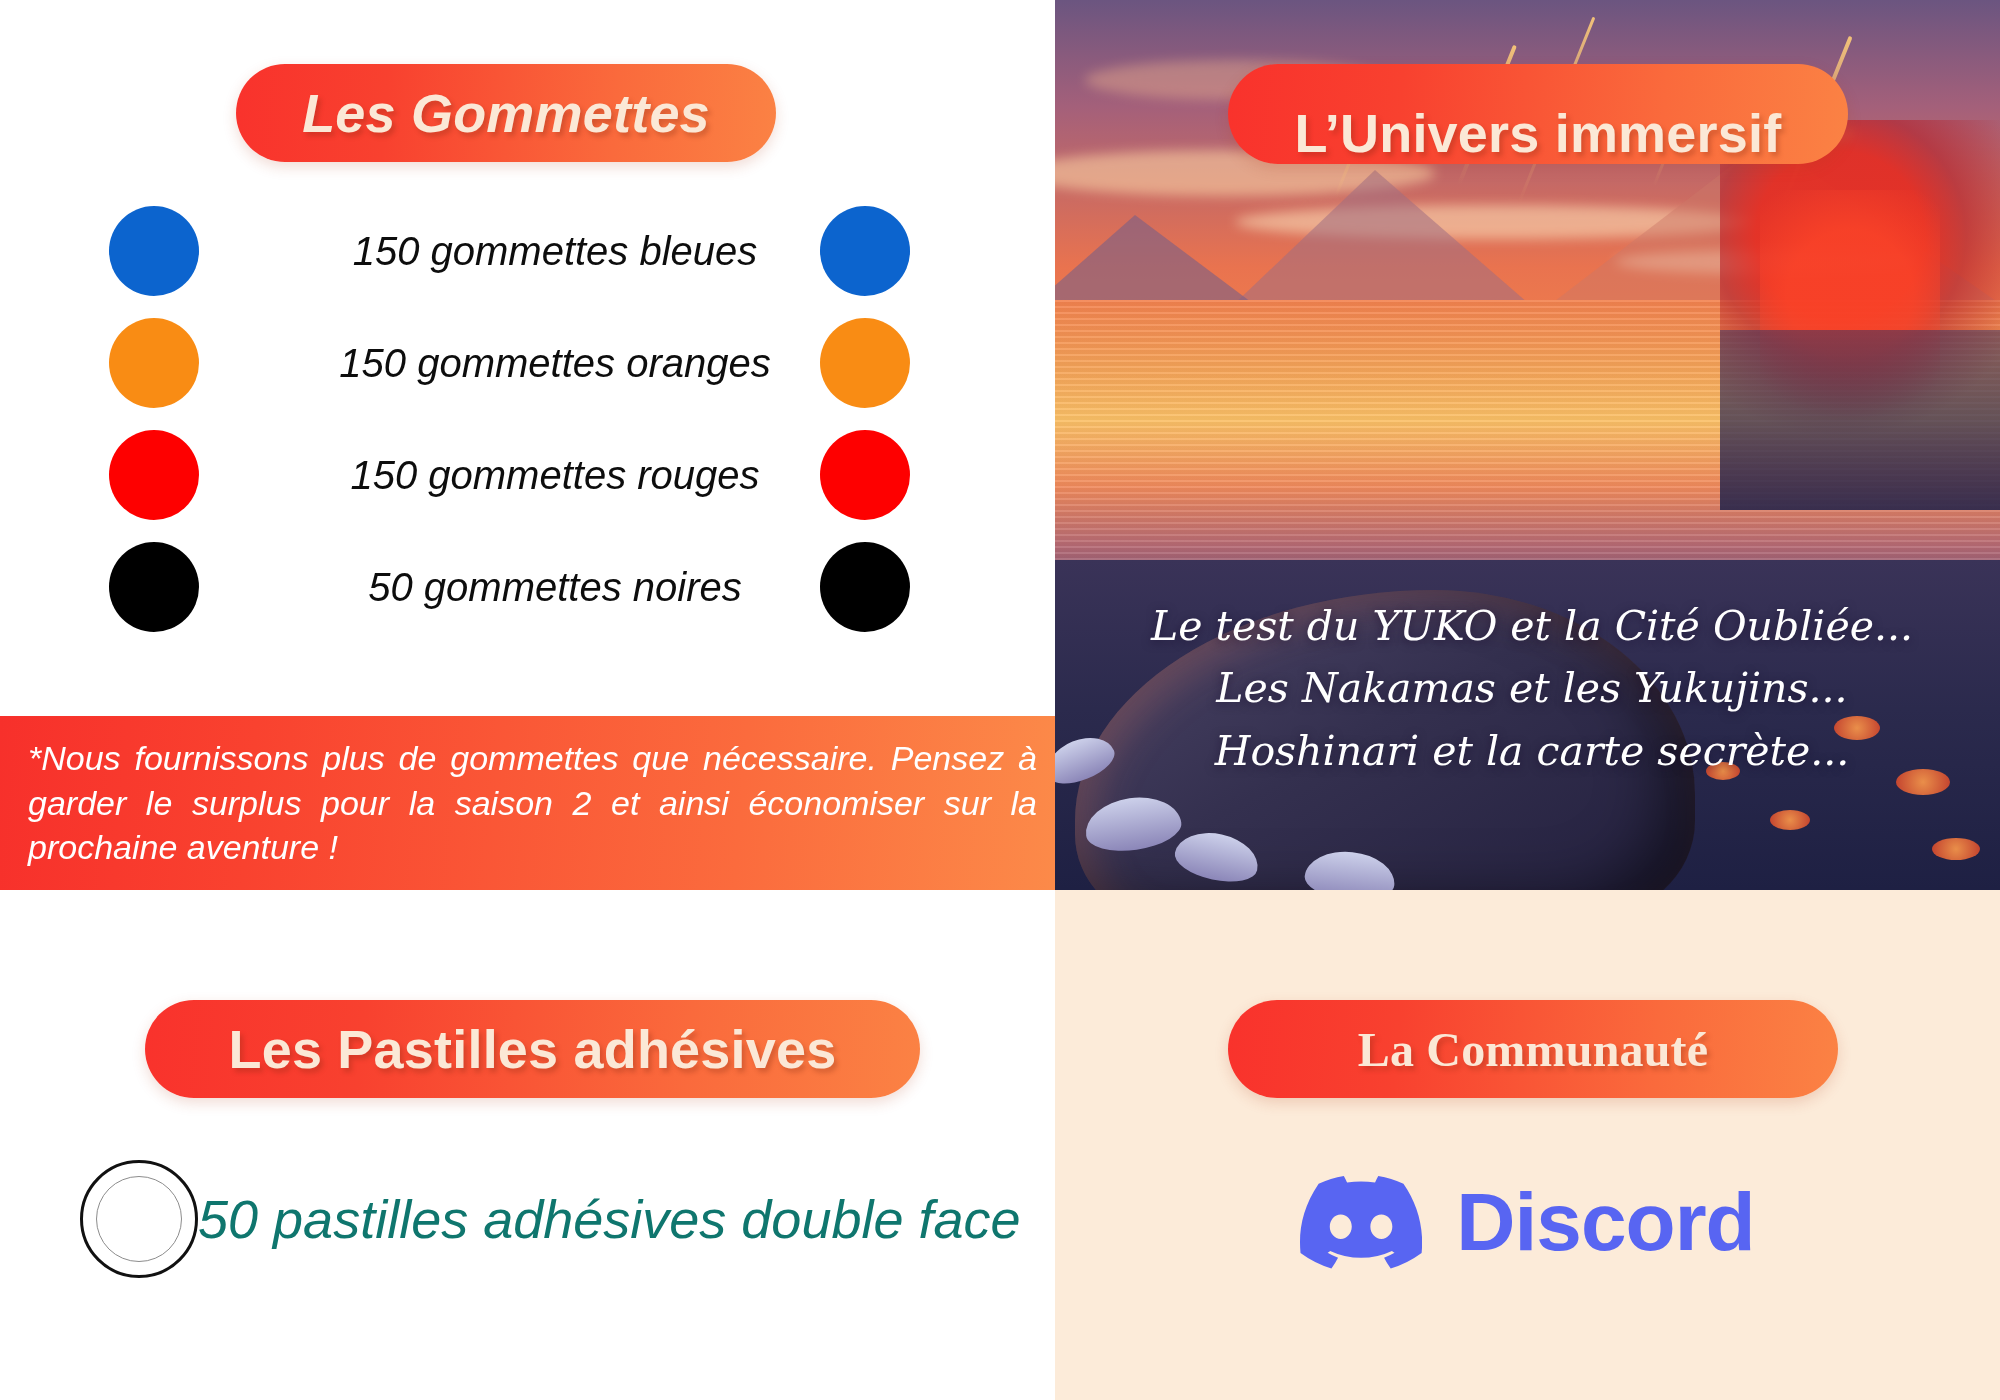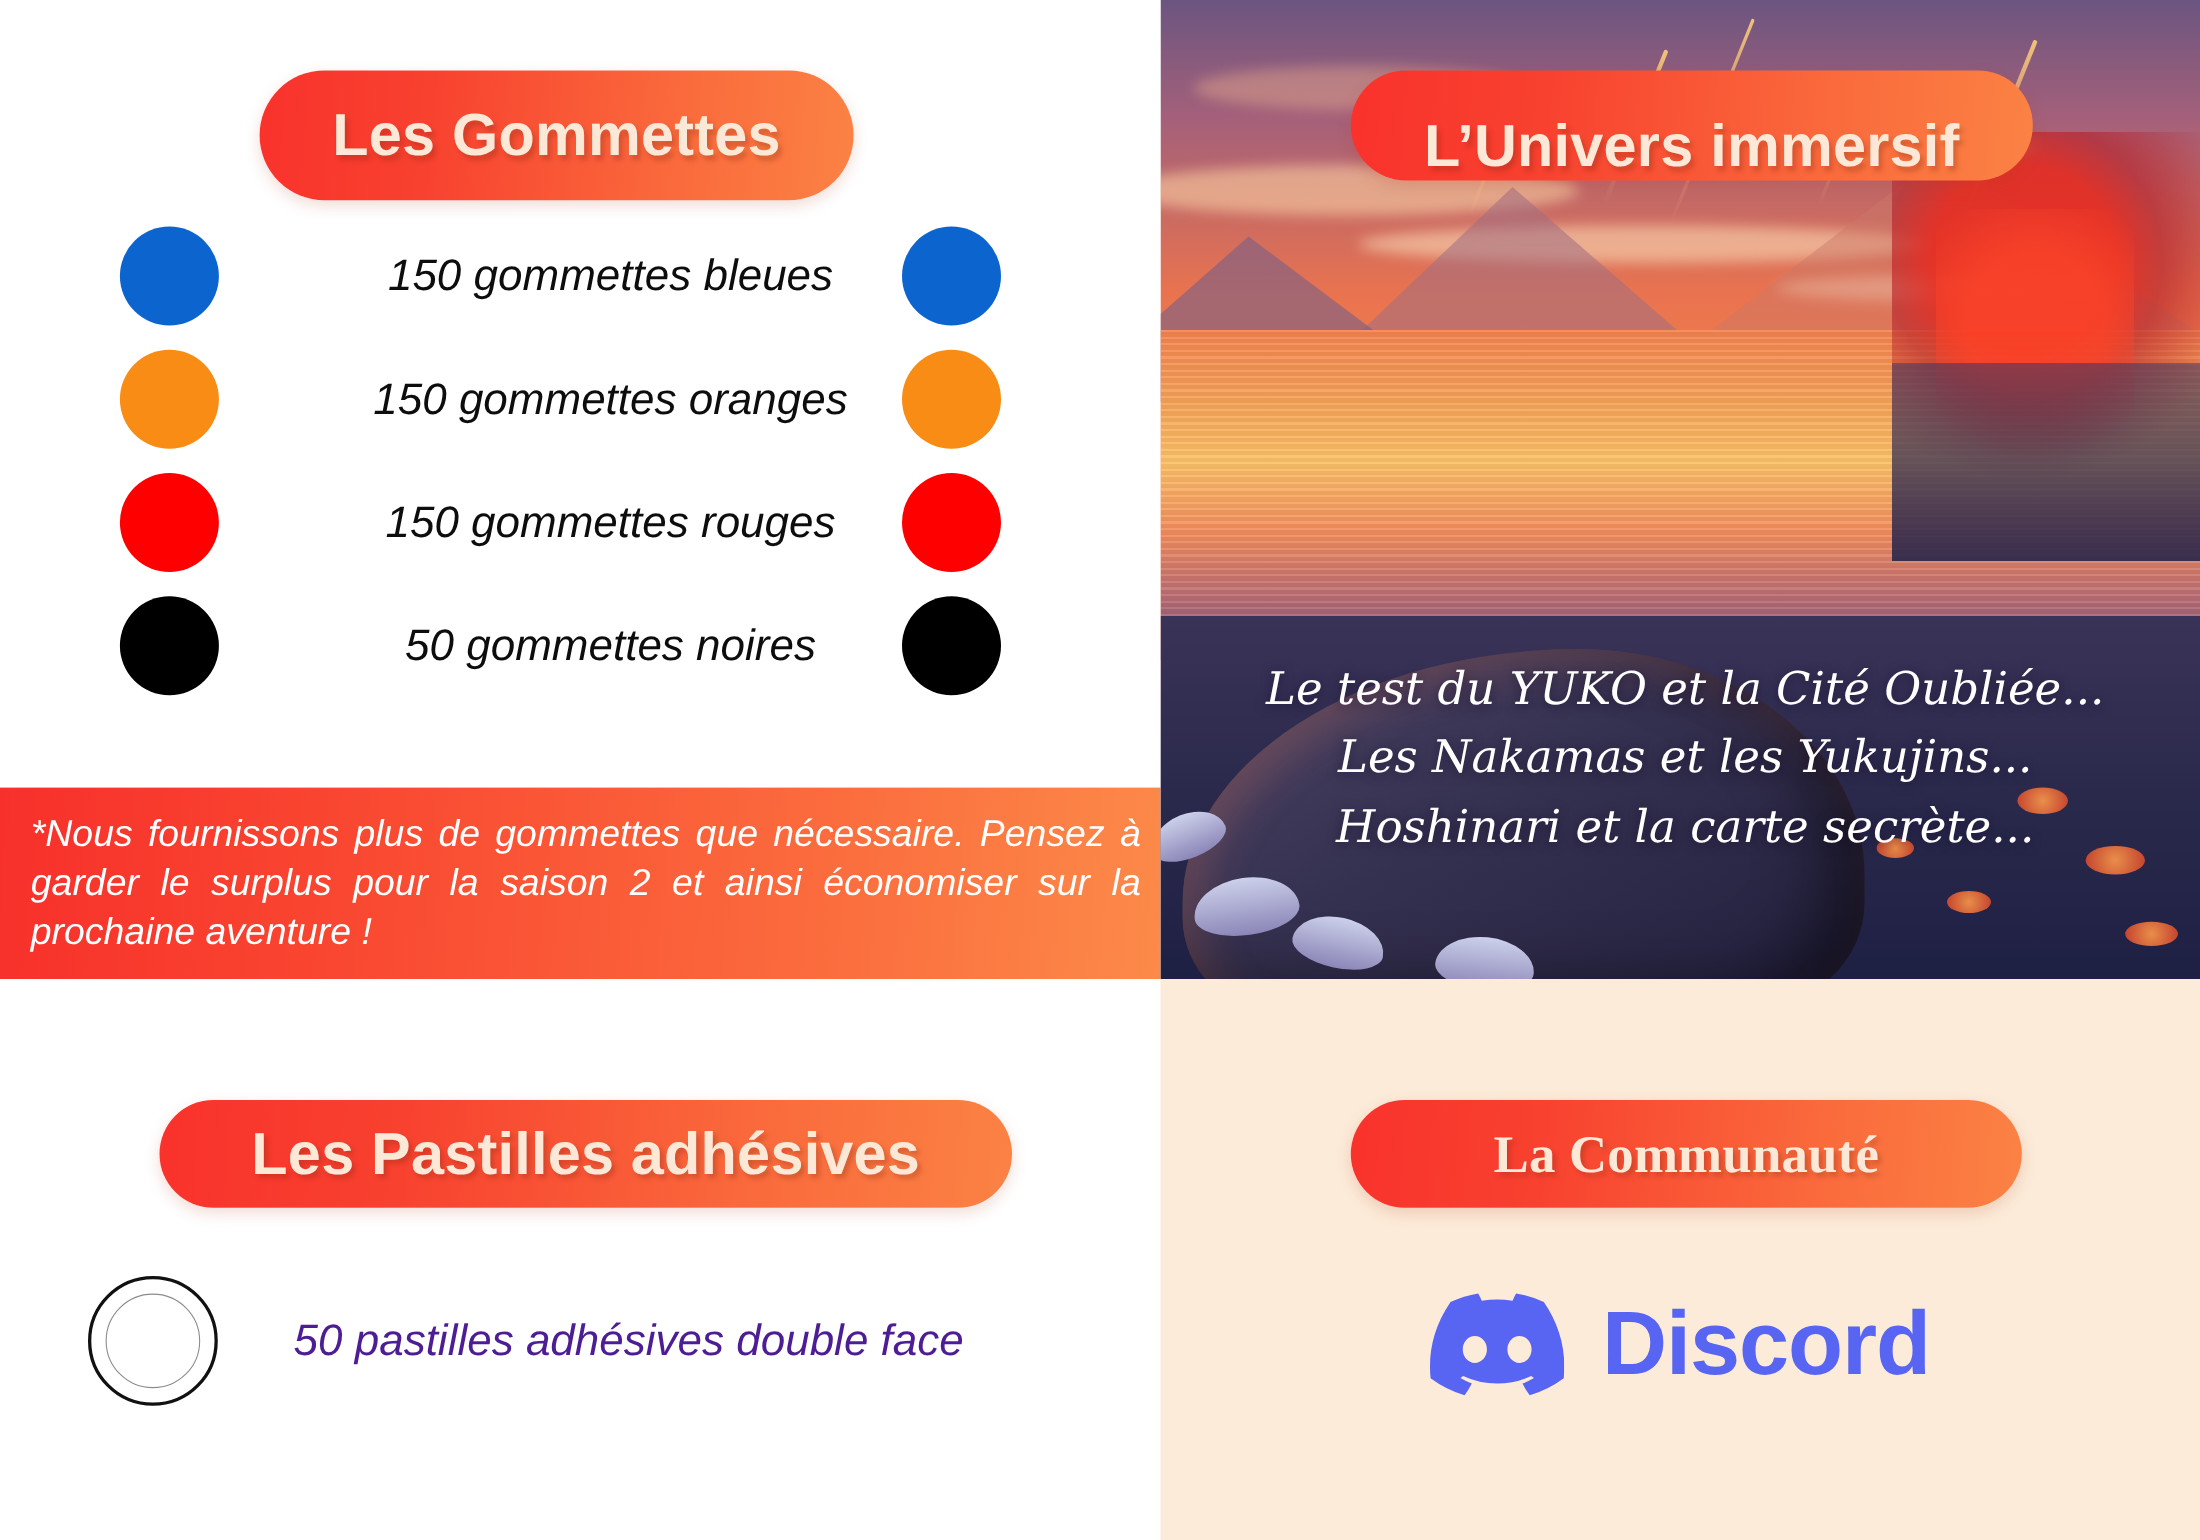--- a/index.html
+++ b/index.html
@@ -27,21 +27,21 @@
     background:linear-gradient(95deg,#f9322c 0%,#f8412f 28%,#fa6a3c 70%,#fb8244 100%);
     box-shadow:0 5px 14px rgba(180,60,30,.18);
   }
   .pill span {
     color:#fbe8d6;
     font-weight:bold;
     letter-spacing:.2px;
     text-shadow:3px 4px 5px rgba(120,35,15,.28);
     white-space:nowrap;
   }
-  #pill-gommettes { left:236px; top:64px; width:540px; height:118px; }
+  #pill-gommettes { left:236px; top:64px; width:540px; height:98px;font-style:italic; }
   #pill-gommettes span { font-size:54px; }
   #pill-univers  { left:1228px; top:64px; width:620px; height:100px;align-items:flex-end; }
   #pill-univers span { font-size:54px; }
   #pill-pastilles{ left:145px; top:1000px; width:775px; height:98px; }
   #pill-pastilles span { font-size:54px; }
   #pill-commu    { left:1228px; top:1000px; width:610px; height:98px; }
   #pill-commu span { font-size:48px;font-family:Liberation Serif, serif; }
 
   
   #sticker-list { position:absolute; left:0; top:195px; width:1055px; }
@@ -132,21 +132,21 @@
     margin-left:80px; width:118px; height:118px; border-radius:50%;
     border:3px solid #111; background:#fff; flex:0 0 auto;
     display:flex; align-items:center; justify-content:center;
   }
   #pastille-circle i {
     display:block; width:86px; height:86px; border-radius:50%;
     border:1px solid #8c8c8c;
   }
   #pastille-label {
     flex:1 1 auto; text-align:center; padding-right:110px;
-    font-size:40px; font-style:italic; color:#4c1d95; white-space:nowrap;
+    font-size:54px; font-style:italic; color:#0f766e; white-space:nowrap;
   }
 
   
   #discord { position:absolute; left:1055px; top:1175px; width:945px;
     display:flex; align-items:center; justify-content:center; gap:34px; }
   #discord-mark { width:122px; height:94px; }
   #discord-word { font-size:82px; font-weight:bold; color:#5865f2;
     letter-spacing:-1px; line-height:1; }
 </style>
 </head>

